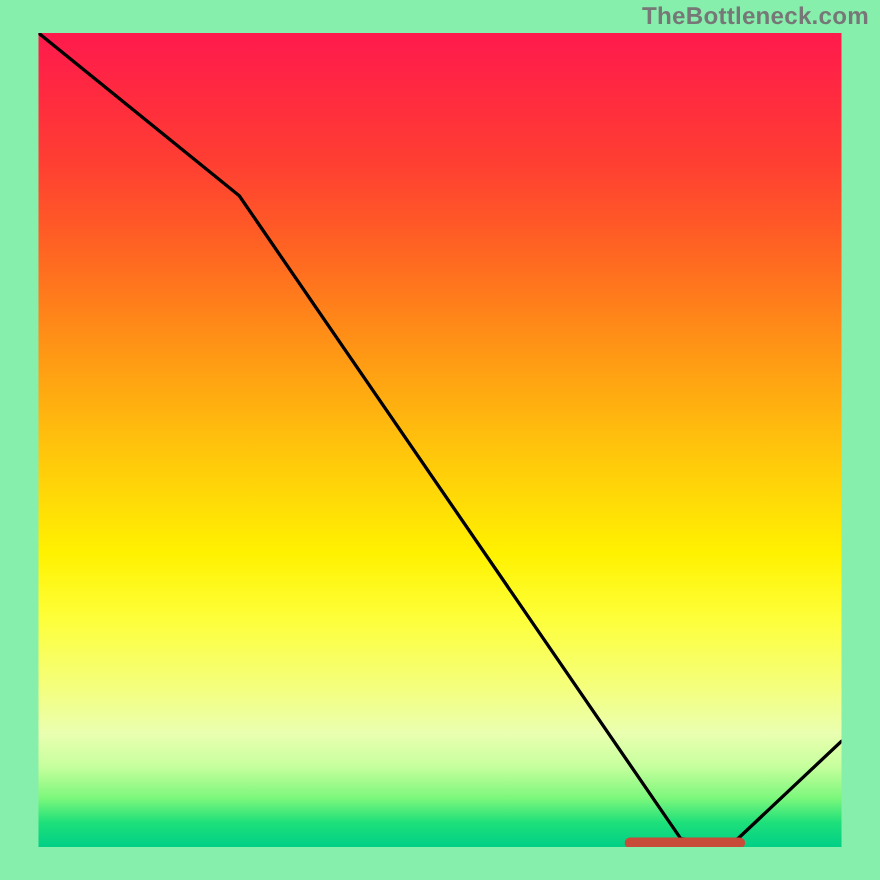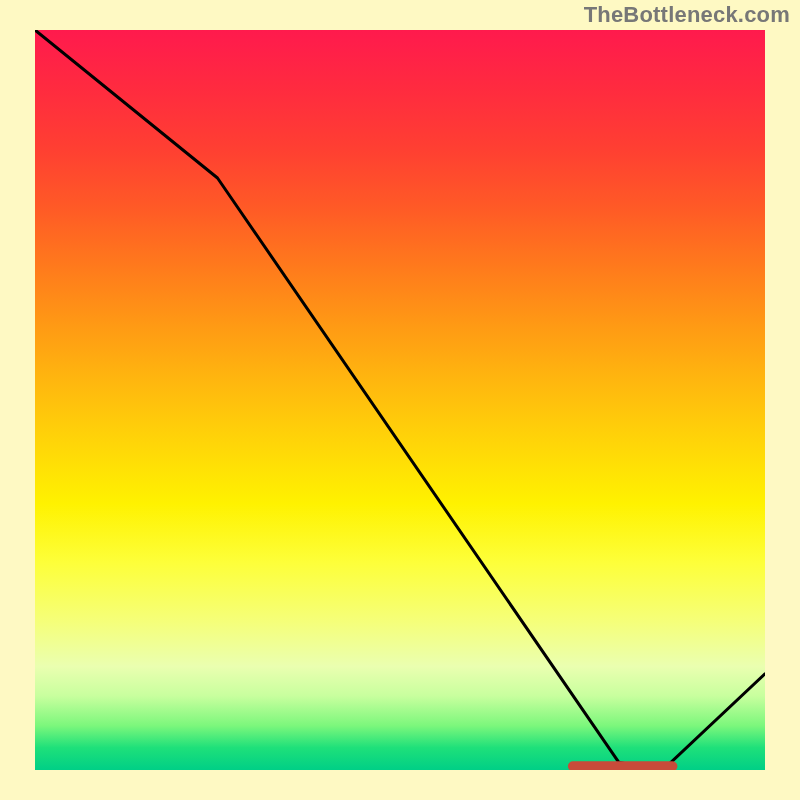--- a/index.html
+++ b/index.html
@@ -8,21 +8,21 @@
     width: 800px;
     height: 800px;
     background: #000;
     font-family: Arial, Helvetica, sans-serif;
     overflow: hidden;
   }
   .frame {
     position: relative;
     width: 800px;
     height: 800px;
-    background: #fef9c3;
+    background: #86efac;
   }
   .watermark {
     position: absolute;
     top: 2px;
     right: 10px;
     color: #777;
     font-size: 22px;
     font-weight: 600;
     letter-spacing: 0.2px;
   }

